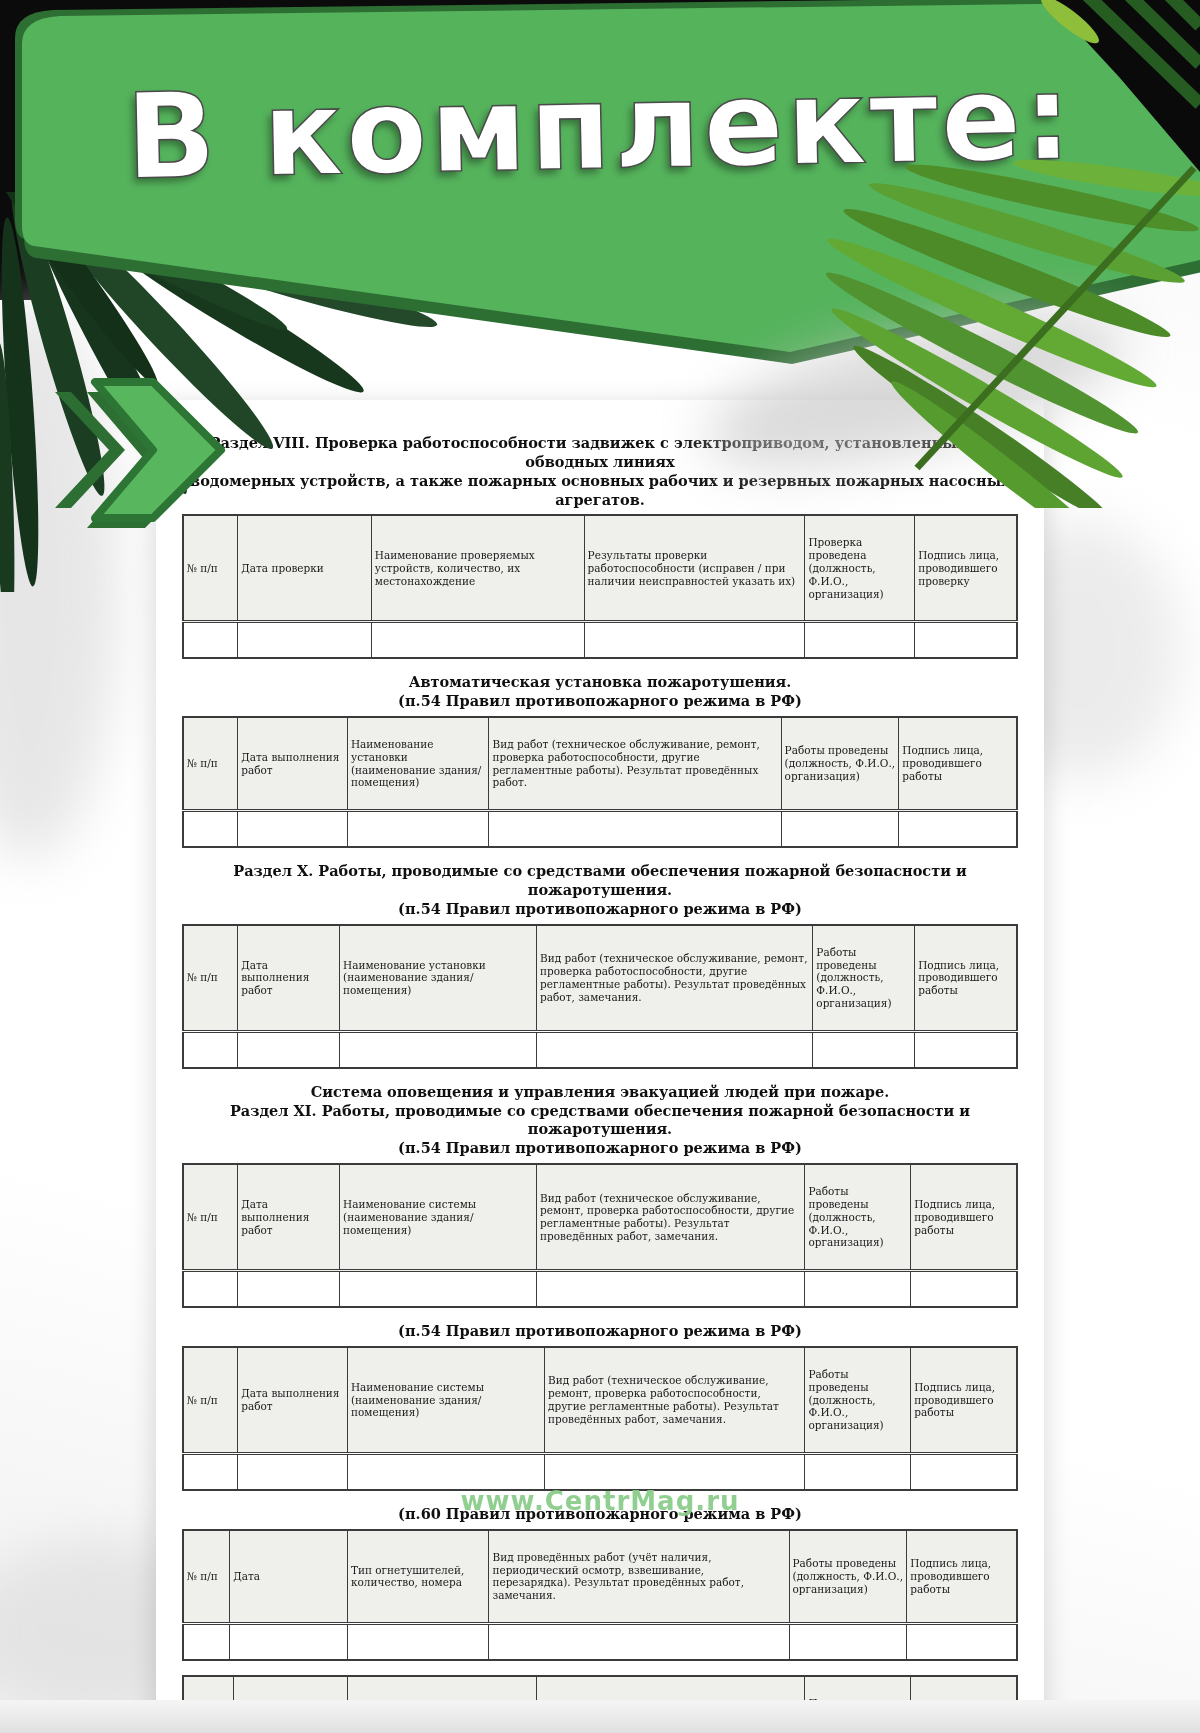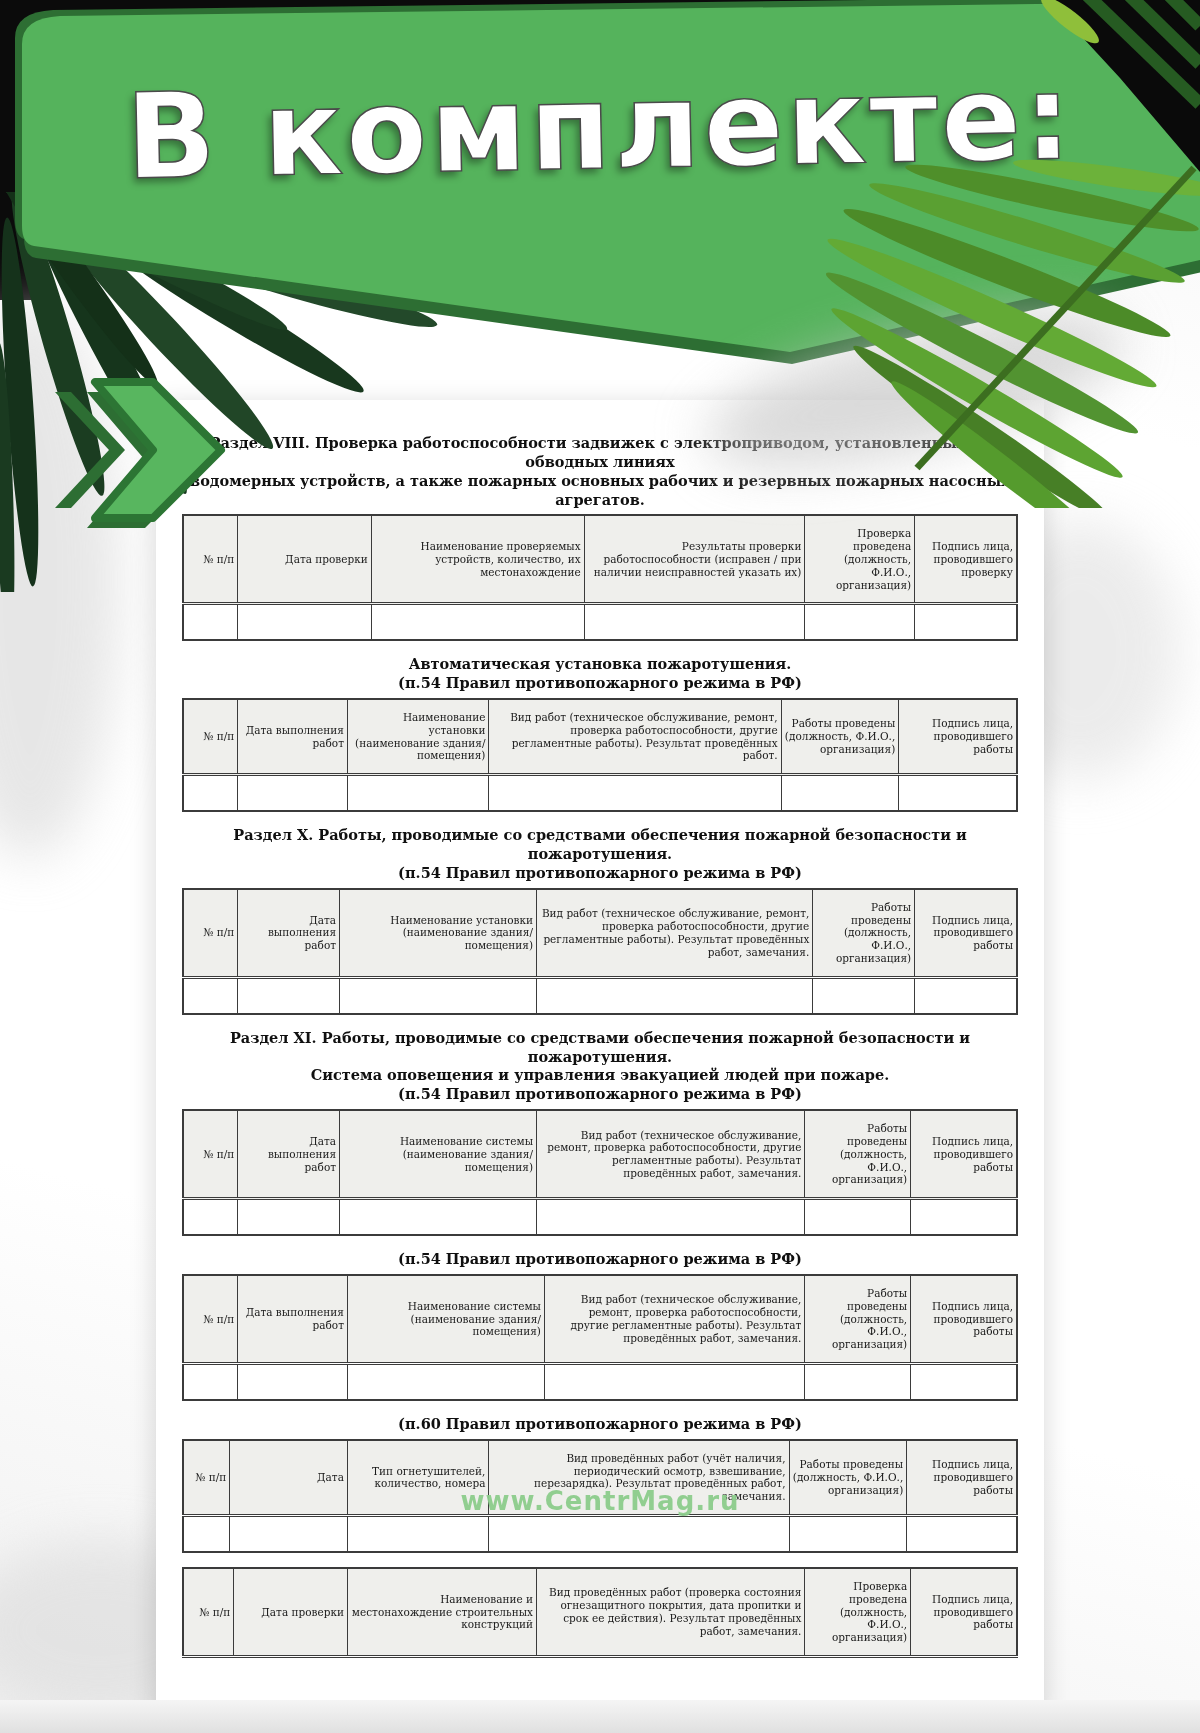--- a/index.html
+++ b/index.html
@@ -37,21 +37,21 @@
   
   .sheet{position:absolute;left:156px;top:400px;width:888px;min-height:1316px;
     background:#ffffff;box-shadow:0 6px 26px rgba(0,0,0,0.16);
     padding:34px 26px 12px 26px;box-sizing:border-box;}
 
   .doc-section{margin-bottom:14px;}
   .sec-title{font-weight:700;font-size:14.5px;line-height:1.3;text-align:center;color:#101010;
     margin-bottom:5px;}
   .doc-table{width:100%;border-collapse:collapse;table-layout:fixed;border:2px solid #3b3b3b;}
   .doc-table th{border:1px solid #3b3b3b;border-bottom:3px double #3b3b3b;background:#efefec;
-    font-weight:400;font-size:10.5px;line-height:1.22;padding:11px 3px;text-align:right;
+    font-weight:400;font-size:10.5px;line-height:1.22;padding:20px 3px;text-align:left;
     vertical-align:middle;color:#1a1a1a;word-wrap:break-word;}
   .doc-table td{border:1px solid #3b3b3b;height:32px;background:#fff;}
 
   .watermark{position:absolute;left:50%;transform:translateX(-50%);top:1486px;
     font-family:"DejaVu Sans", sans-serif;font-weight:700;font-size:26px;letter-spacing:1px;
     color:#8ccd8c;opacity:.95;white-space:nowrap;}
 </style>
 </head>
 <body>
 
@@ -148,22 +148,22 @@
               <td></td>
           <td></td>
               <td></td>
         </tr>
           </tbody>
       </table>
     </section>
 
     <section class="doc-section">
       <div class="sec-title">
+        <div>Система оповещения и управления эвакуацией людей при пожаре.</div>
         <div>Раздел XI. Работы, проводимые со средствами обеспечения пожарной безопасности и пожаротушения.</div>
-        <div>Система оповещения и управления эвакуацией людей при пожаре.</div>
         <div>(п.54 Правил противопожарного режима в РФ)</div>
       </div>
       <table class="doc-table">
         <thead>
             <tr>
           <th style="width:6%">№ п/п</th>
           <th style="width:12%">Дата выполнения работ</th>
           <th style="width:24%">Наименование системы (наименование здания/помещения)</th>
           <th style="width:33%">Вид работ (техническое обслуживание, ремонт, проверка работоспособности, другие регламентные работы). Результат проведённых работ, замечания.</th>
           <th style="width:12.5%">Работы проведены (должность, Ф.И.О., организация)</th>

